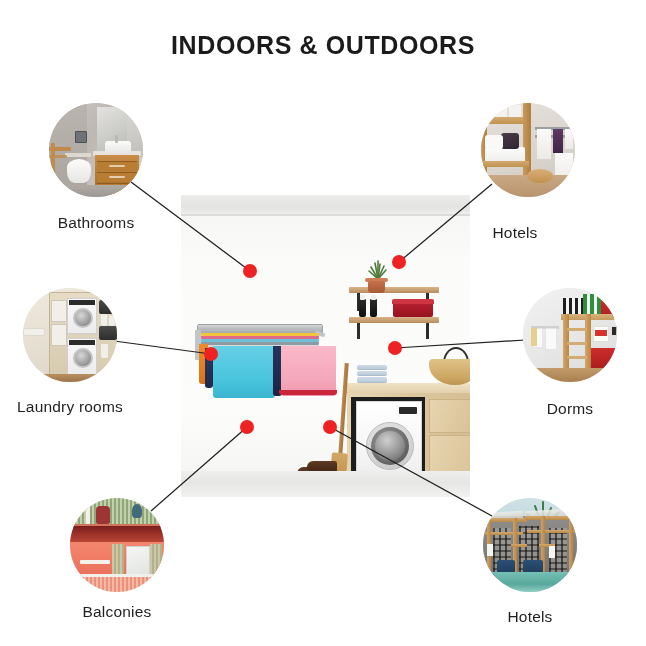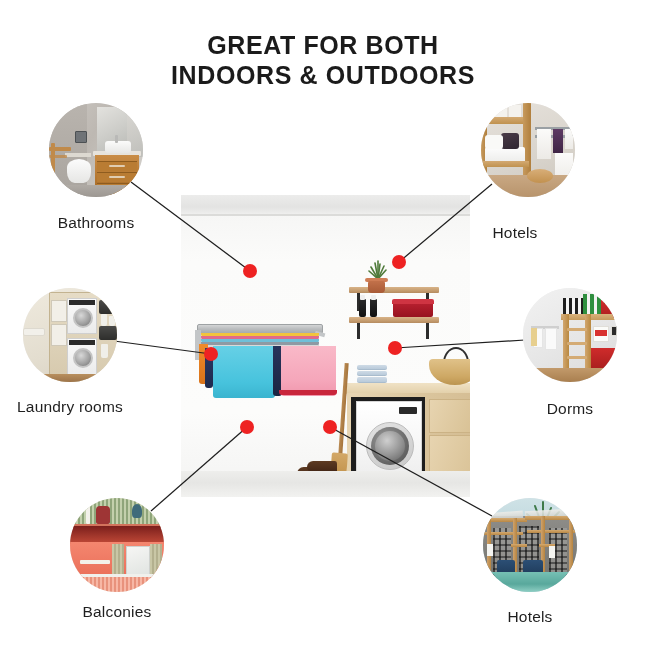--- a/index.html
+++ b/index.html
@@ -326,21 +326,20 @@
   .pat-lounger{ position:absolute; background:linear-gradient(180deg,#2c4f75 0%,#1e3a59 100%); border-radius:2px; }
   .pat-palm{ position:absolute; }
   .pat-towel{ position:absolute; background:#f4f4f0; }
 </style>
 </head>
 <body>
 
 <div id="stage">
 
   <div class="title-block">
-    <span class="title-line">GREAT FOR BOTH</span>
     <span class="title-line">INDOORS &amp; OUTDOORS</span>
   </div>
 
   <div class="center-photo">
     <div class="cp-wall"></div>
     <div class="cp-ceiling"></div>
     <div class="cp-ceiling-line"></div>
 
     <div class="shelf" style="left:168px; top:92px; width:90px; height:6px;"></div>
     <div class="shelf-bracket" style="left:176px; top:98px; width:3px; height:18px;"></div>

